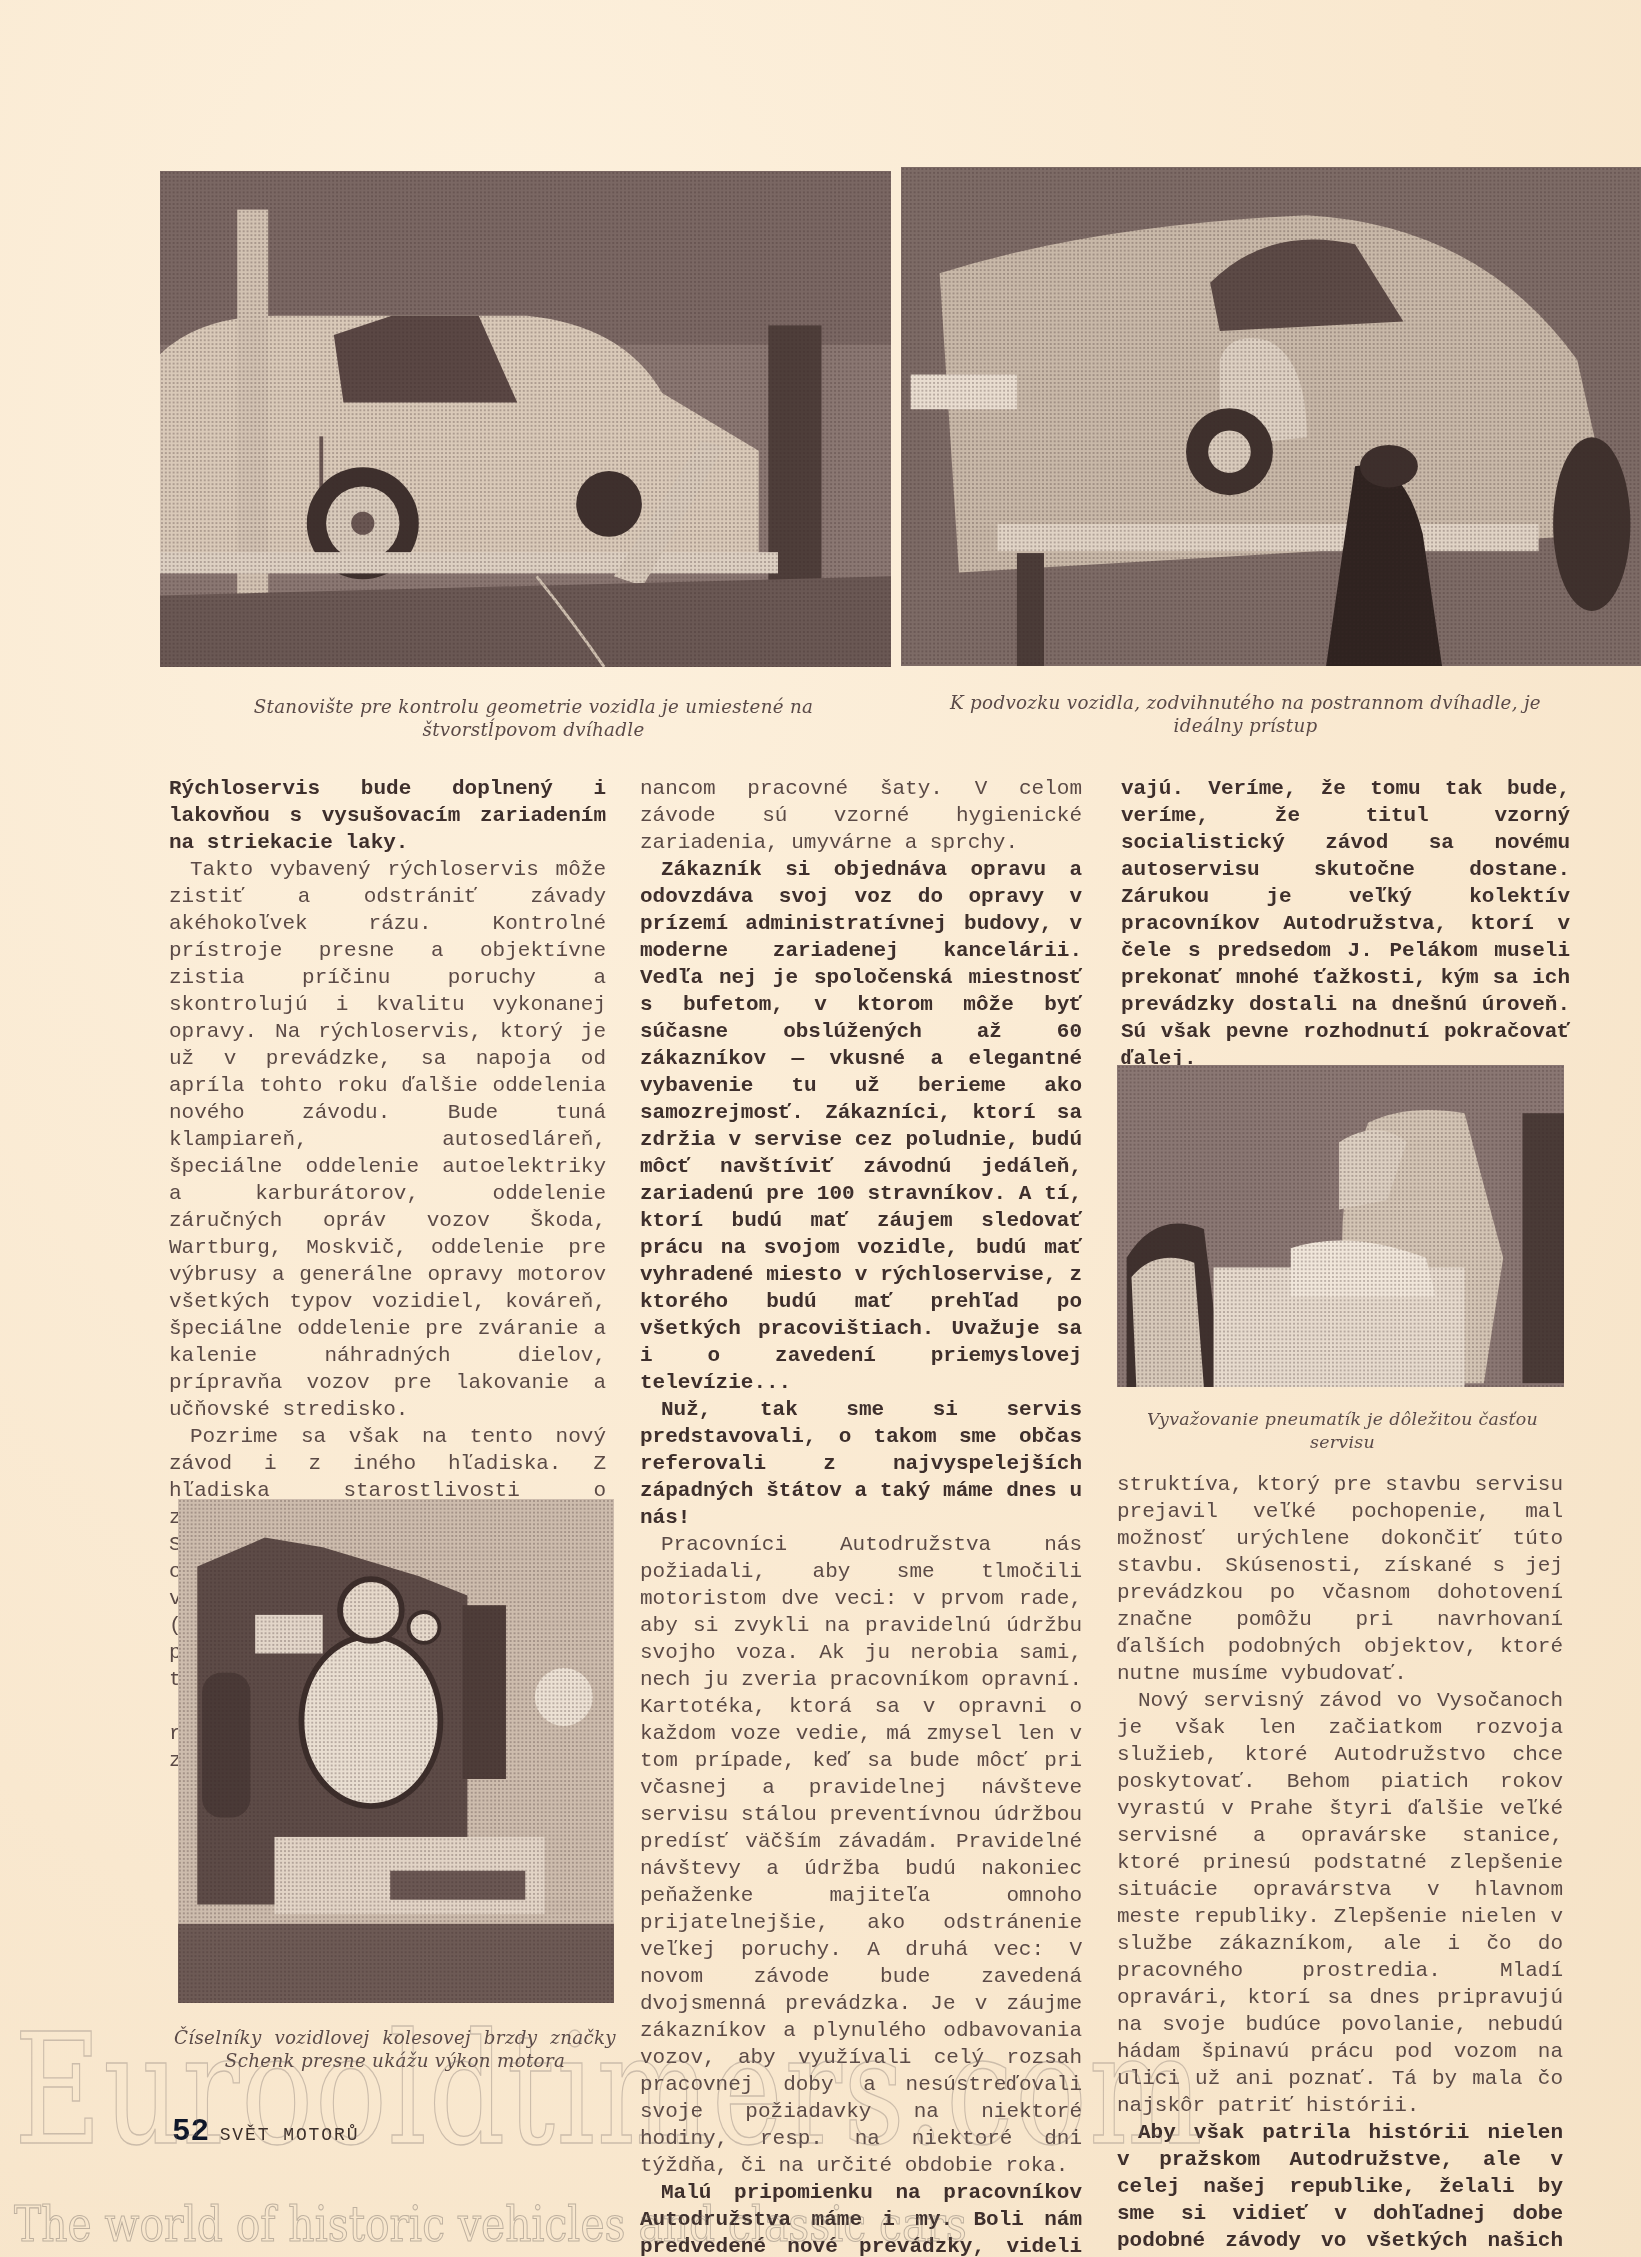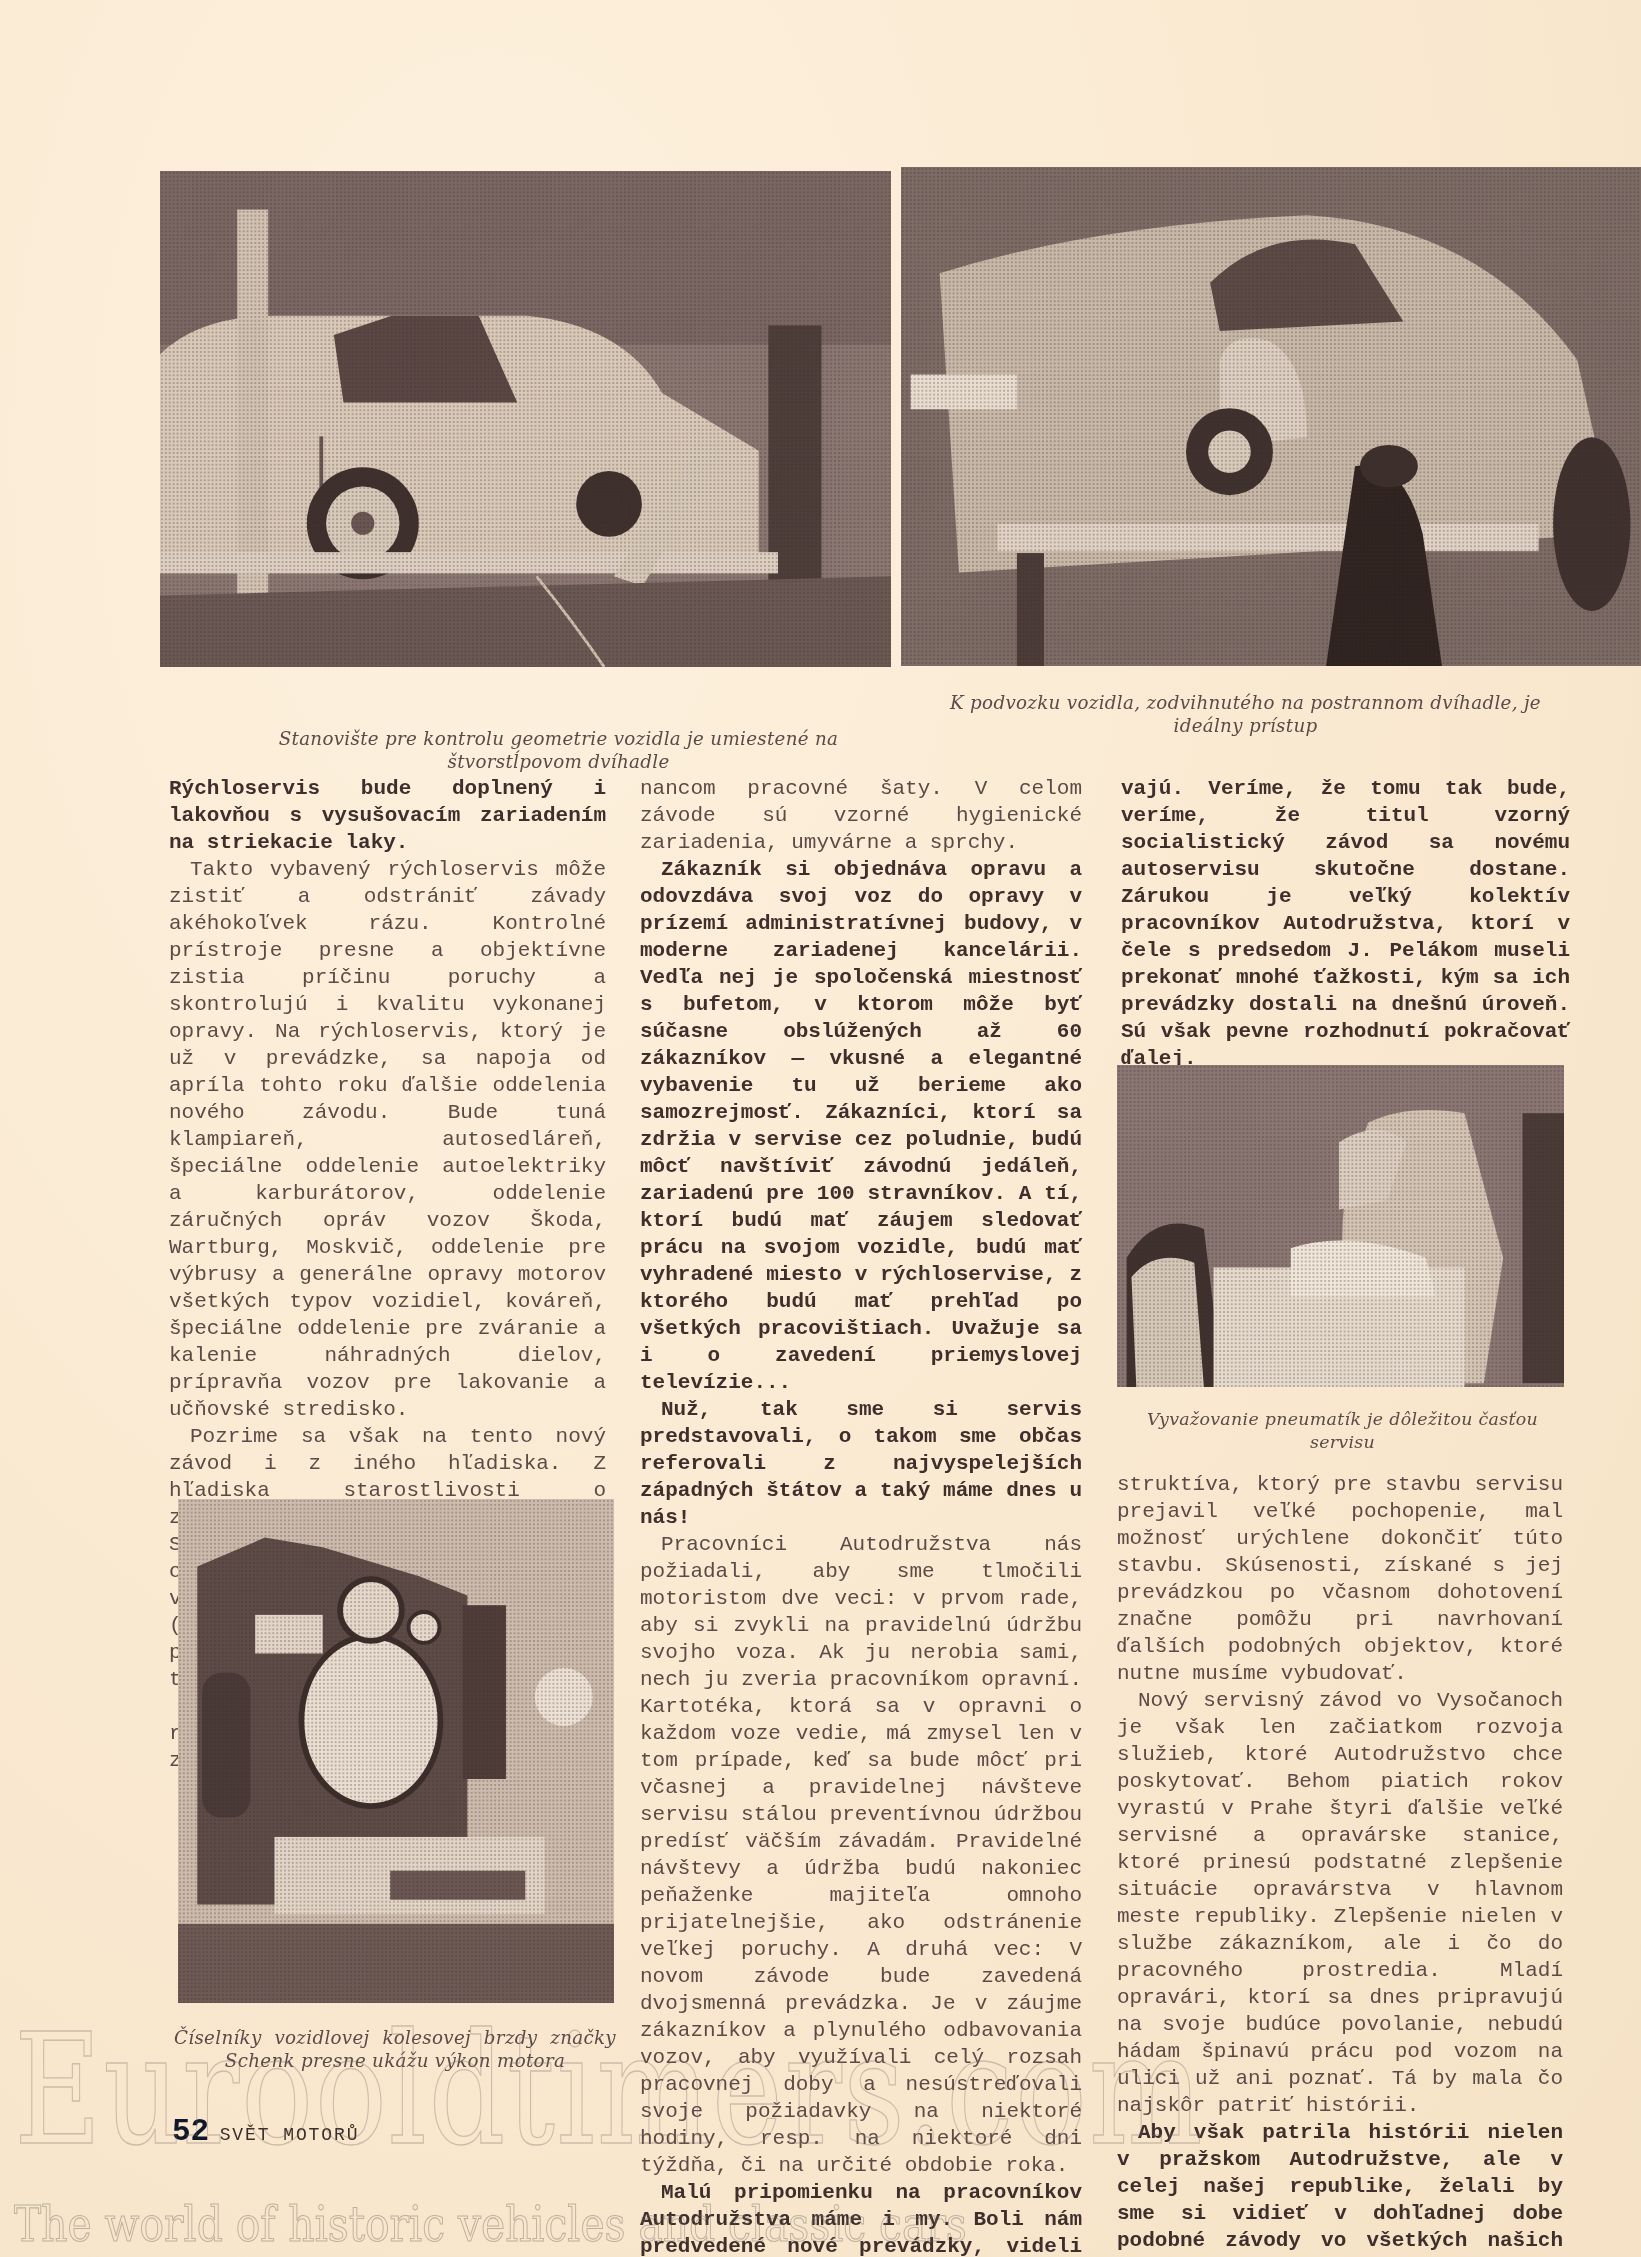--- a/index.html
+++ b/index.html
@@ -85,21 +85,21 @@
     <circle cx="340" cy="295" r="45" fill="#3f312d"></circle>
     <circle cx="340" cy="295" r="22" fill="#d9cbbc"></circle>
     <ellipse cx="715" cy="370" rx="40" ry="90" fill="#3f312d"></ellipse>
     <rect x="100" y="370" width="560" height="28" fill="#e0d3c5"></rect>
     <rect x="120" y="400" width="28" height="117" fill="#4b3c38"></rect>
     <path d="M470 310 Q520 300 540 380 L560 517 L440 517 Z" fill="#2f2320"></path>
     <ellipse cx="505" cy="310" rx="30" ry="22" fill="#3d2f2c"></ellipse>
   </svg>
 </div>
 
-<div class="caption" style="left:240px; top:695px; width:637px;margin-top:32px;">Stanovište pre kontrolu geometrie vozidla je umiestené na štvorstĺpovom dvíhadle</div>
+<div class="caption" style="left:215px; top:695px; width:637px;">Stanovište pre kontrolu geometrie vozidla je umiestené na štvorstĺpovom dvíhadle</div>
 <div class="caption" style="left:927px; top:691px; width:637px;">K podvozku vozidla, zodvihnutého na postrannom dvíhadle, je ideálny prístup</div>
 
 <div class="col" style="left:169px; top:775px; width:437px;">
   <p class="bold noindent">Rýchloservis bude doplnený i lakovňou s vysušovacím zariadením na striekacie laky.</p>
   <p>Takto vybavený rýchloservis môže zistiť a odstrániť závady akéhokoľvek rázu. Kontrolné prístroje presne a objektívne zistia príčinu poruchy a skontrolujú i kvalitu vykonanej opravy. Na rýchloservis, ktorý je už v prevádzke, sa napoja od apríla tohto roku ďalšie oddelenia nového závodu. Bude tuná klampiareň, autosedláreň, špeciálne oddelenie autoelektriky a karburátorov, oddelenie záručných opráv vozov Škoda, Wartburg, Moskvič, oddelenie pre výbrusy a generálne opravy motorov všetkých typov vozidiel, kováreň, špeciálne oddelenie pre zváranie a kalenie náhradných dielov, prípravňa vozov pre lakovanie a učňovské stredisko.</p>
   <p>Pozrime sa však na tento nový závod i z iného hľadiska. Z hľadiska starostlivosti o zákazníka a zamestnancov. Starostlivosť o zamestnancov je ovšem daná v prvom rade vytvorením vhodného pracovného prostredia (ktoré je nesporne na všetkých pracovištiach na vysokej úrovni), tým však nie je vyčerpaná.</p>
   <p>Závod má vlastnú práčovňu, ktorá raz do týždňa vyperie všetkým zamest-</p>
 </div>
 
 <div class="photo halftone" style="left:178px; top:1499px; width:436px; height:504px; background:#d2c3b3;">

